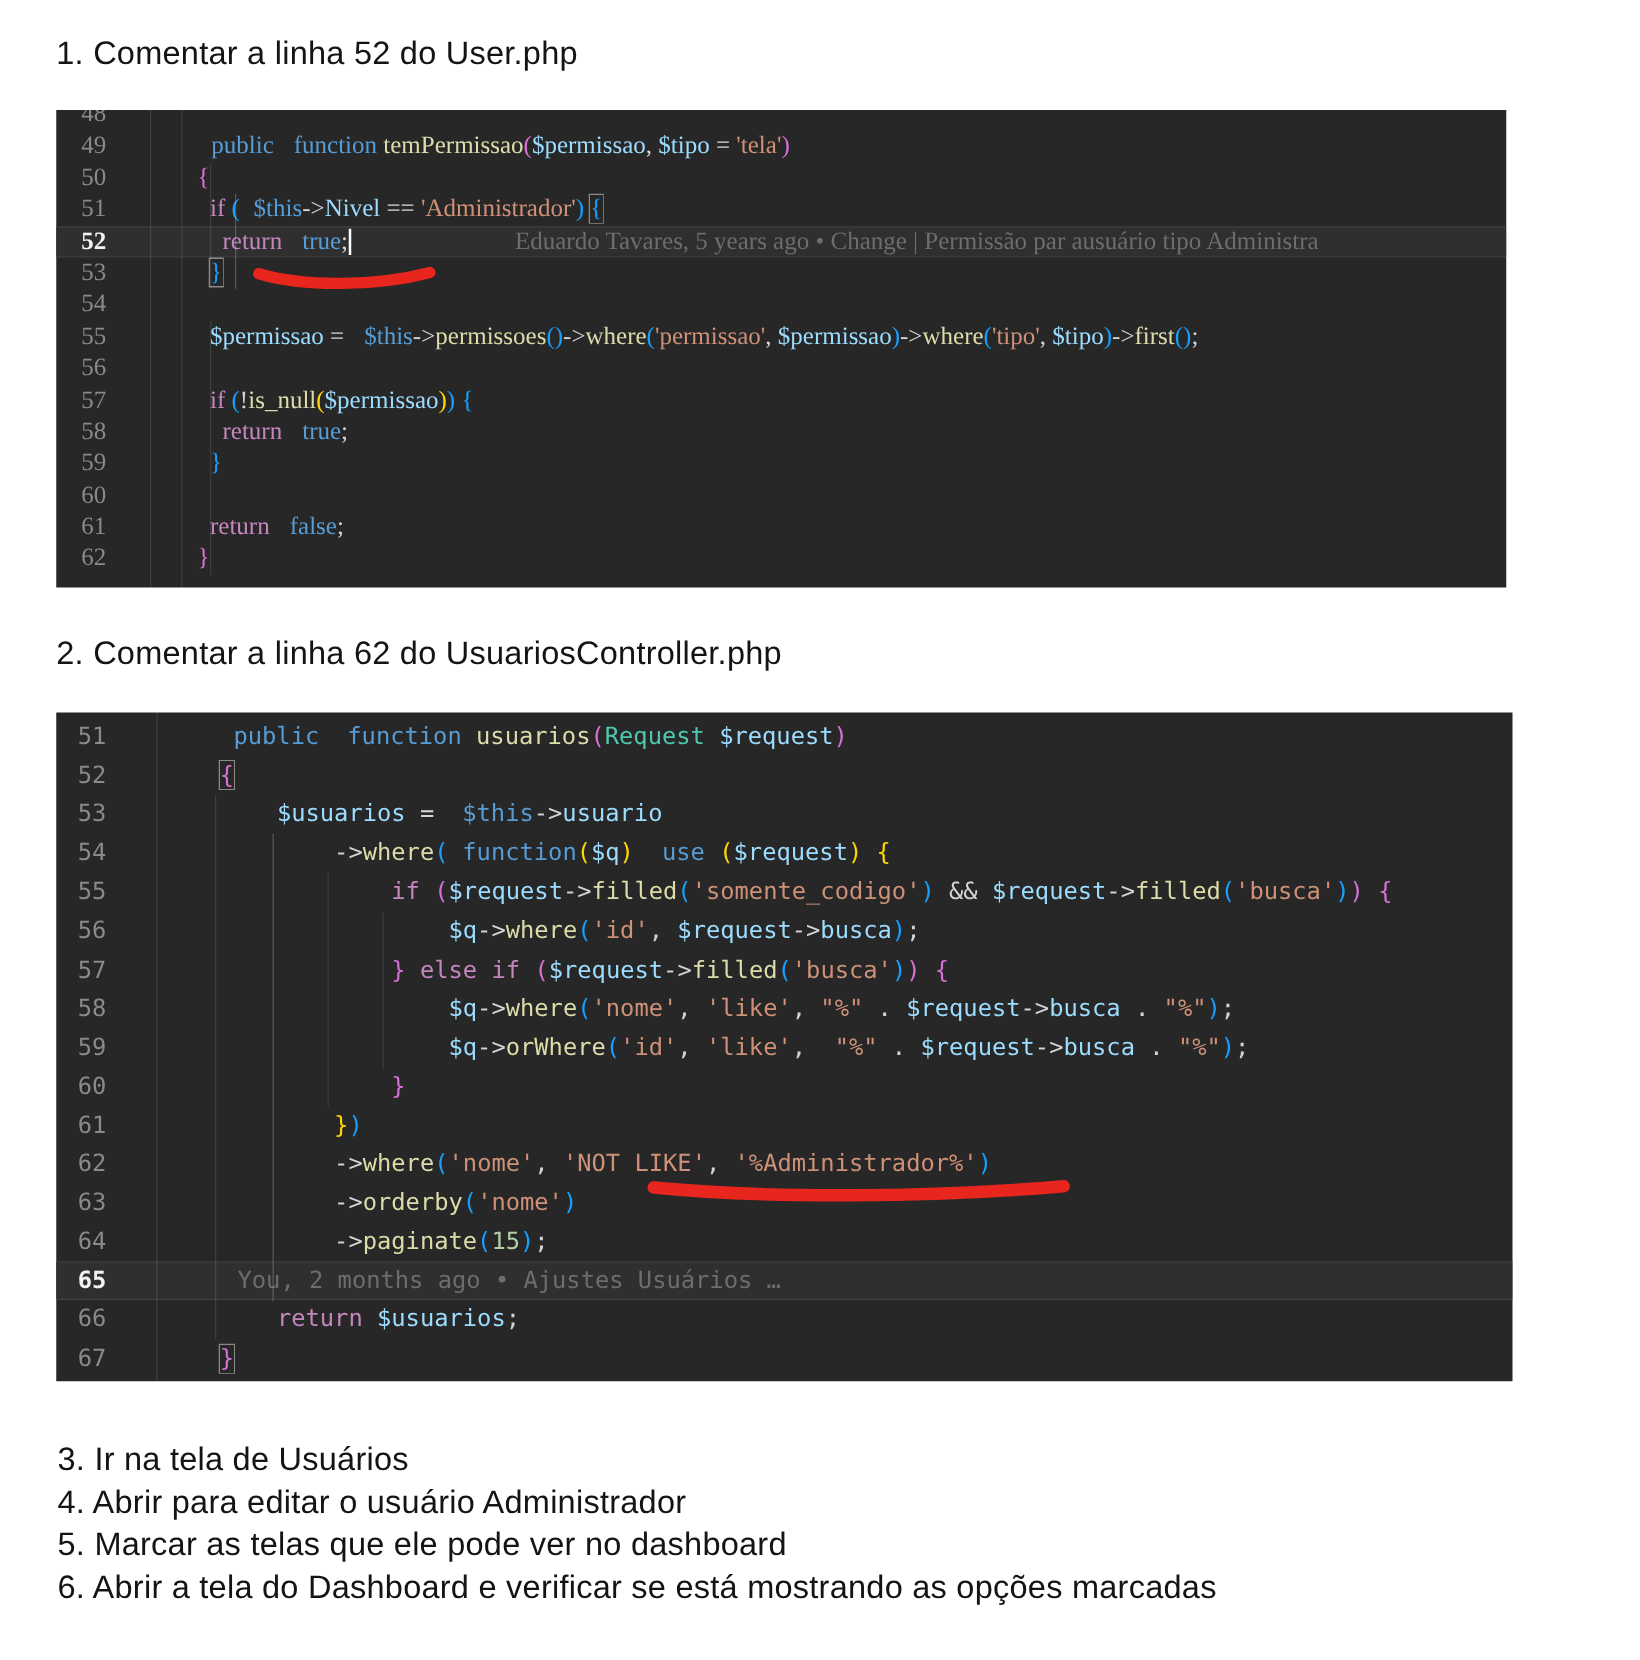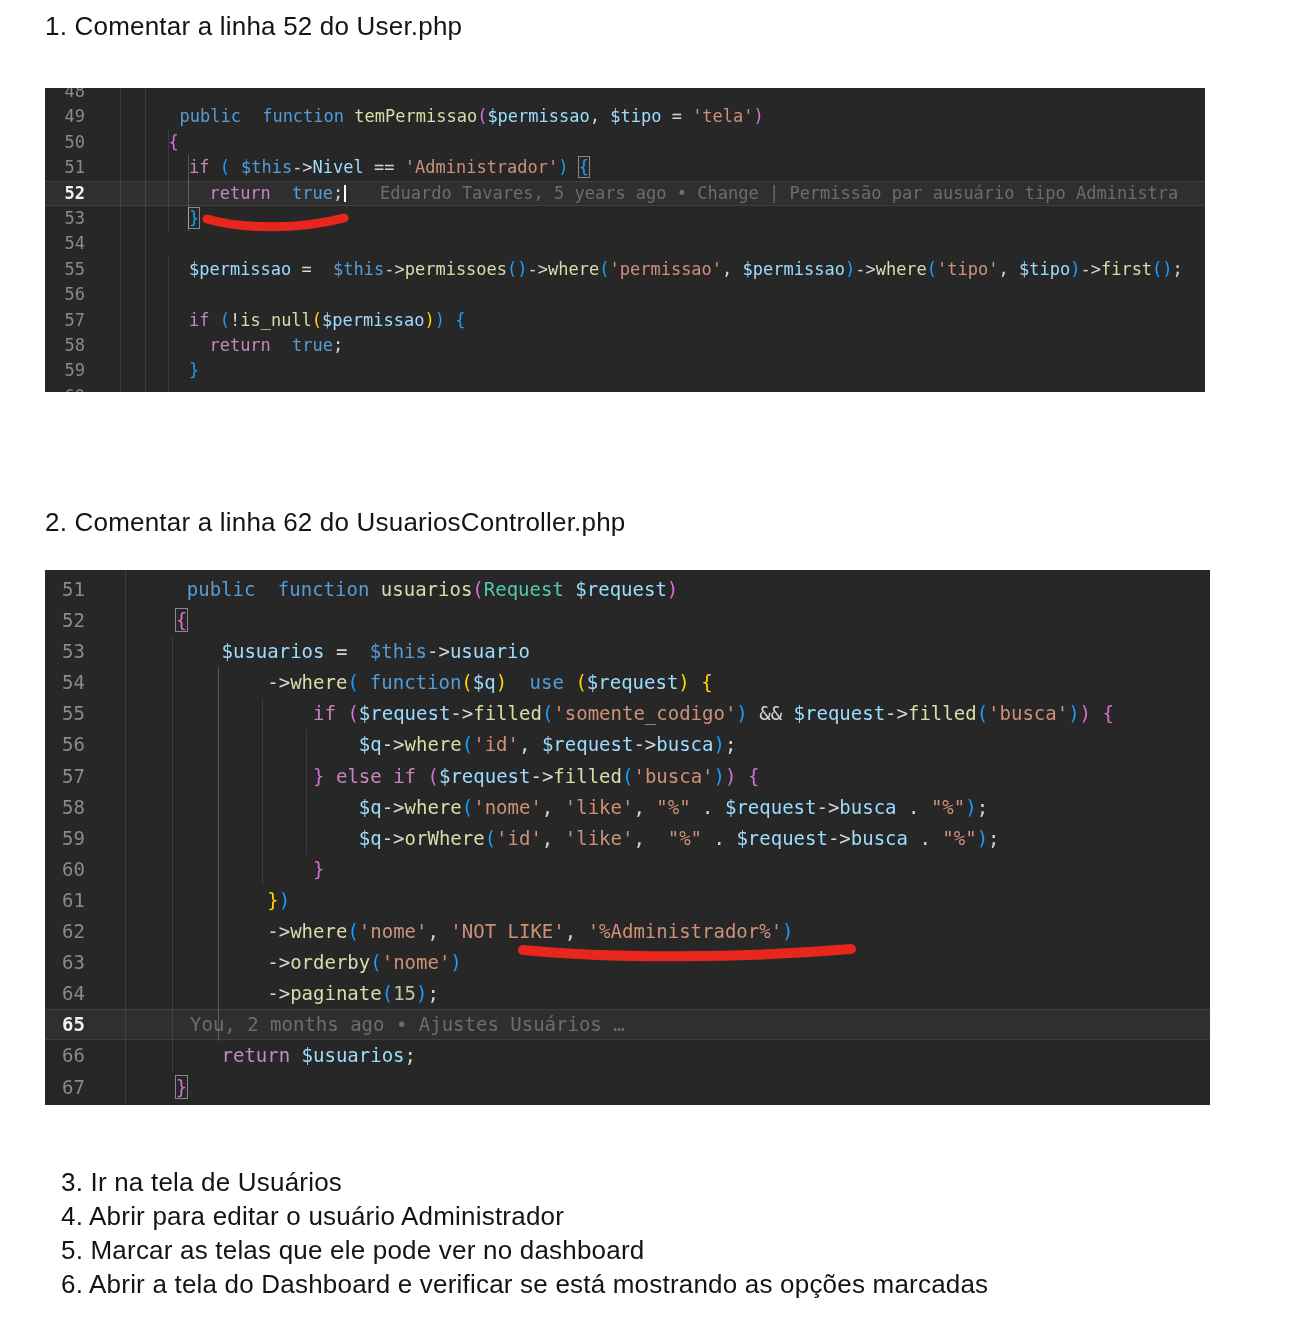--- a/index.html
+++ b/index.html
@@ -1,33 +1,33 @@
 <!DOCTYPE html>
 <html style="--editorBg: #272727; --currentLine: #2f2f2f; --lineNum: #8a8a8a; --pun: #d4d4d4; --kw: #569cd6; --ctl: #c586c0; --fn: #dcdcaa; --var: #9cdcfe; --str: #ce9178; --cls: #4ec9b0; --numlit: #b5cea8; --br1: #ffd700; --br2: #d670d6; --br3: #179fff; --blame: #6d6d6d; --red: #e8261d;"><head>
 <meta charset="utf-8">
 <style>
   html,body{margin:0;padding:0;}
   body{
     width:1312px;height:1328px;position:relative;background:#ffffff;
     font-family:"Liberation Sans", sans-serif;overflow:hidden;
   }
   .heading{position:absolute;left:45px;margin:0;font-size:26px;font-weight:400;color:#141414;letter-spacing:.2px;}
-  #h-step1{top:11px;}
+  #h-step1{top:27px;}
   #h-step2{top:507px;}
-  .step-line{position:absolute;left:45px;margin:16px;font-size:26px;font-weight:400;color:#141414;letter-spacing:.2px;text-align:center;}
+  .step-line{position:absolute;left:45px;margin:1px;font-size:26px;font-weight:400;color:#141414;letter-spacing:.2px;text-align:center;}
   #p-step3{top:1151px;}
   #p-step4{top:1185px;}
   #p-step5{top:1219px;}
   #p-step6{top:1253px;}
 
   .editor{
     position:absolute;left:45px;background:var(--editorBg,#272727);
     overflow:hidden;font-family:"DejaVu Sans Mono", monospace;
   }
-  #editor1{top:88px;width:1160px;height:304px;font-size:17px;}
+  #editor1{top:88px;width:1160px;height:382px;font-size:20px;font-family:Liberation Serif, serif;}
   #editor2{top:570px;width:1165px;height:535px;font-size:19px;}
   #editor1 .rows{margin-top:-9px;}
   #editor2 .rows{margin-top:4px;}
   .row{display:flex;position:relative;white-space:pre;}
   #editor1 .row{height:25.4px;line-height:25.4px;}
   #editor2 .row{height:31.1px;line-height:31.1px;}
   .row.current{
     background:var(--currentLine,#2e2e2e);
     box-shadow:inset 0 1px 0 rgba(255,255,255,.08), inset 0 -1px 0 rgba(255,255,255,.08);
   }
@@ -43,21 +43,21 @@
   .var{color:var(--var);}
   .str{color:var(--str);}
   .cls{color:var(--cls);}
   .numlit{color:var(--numlit);}
   .br1{color:var(--br1);}
   .br2{color:var(--br2);}
   .br3{color:var(--br3);}
   .box{box-shadow:0 0 0 1px rgba(190,190,190,.65);}
   .cursor{display:inline-block;width:2px;height:1.05em;background:#ffffff;vertical-align:middle;margin-left:1px;}
   .blame{position:absolute;top:0;color:var(--blame,#6d6d6d);white-space:pre;}
-  #editor1 .blame{left:232px;}
+  #editor1 .blame{left:264px;}
   #editor2 .blame{left:60px;}
 
   .guide{position:absolute;width:1px;background:rgba(255,255,255,.10);pointer-events:none;}
   .guide.bright{background:rgba(255,255,255,.22);}
 
   #annotations{position:absolute;left:0;top:0;width:1312px;height:1328px;pointer-events:none;}
   #annotations path{fill:none;stroke-linecap:round;}
 </style>
 </head>
 <body>

